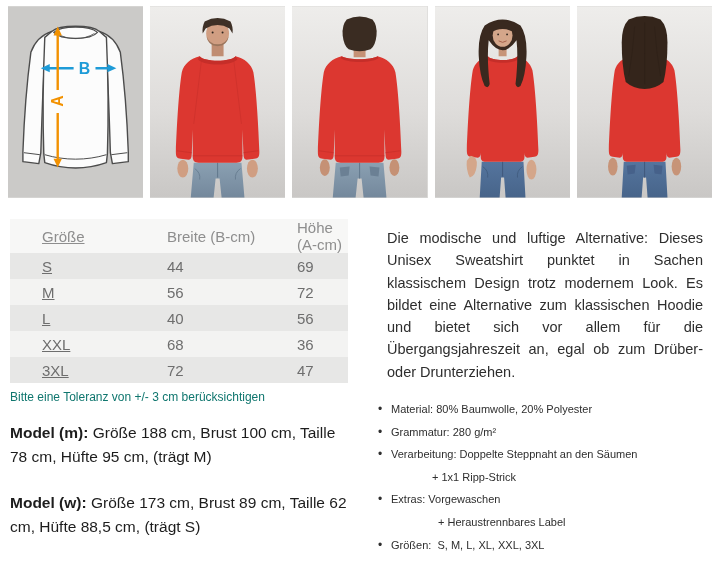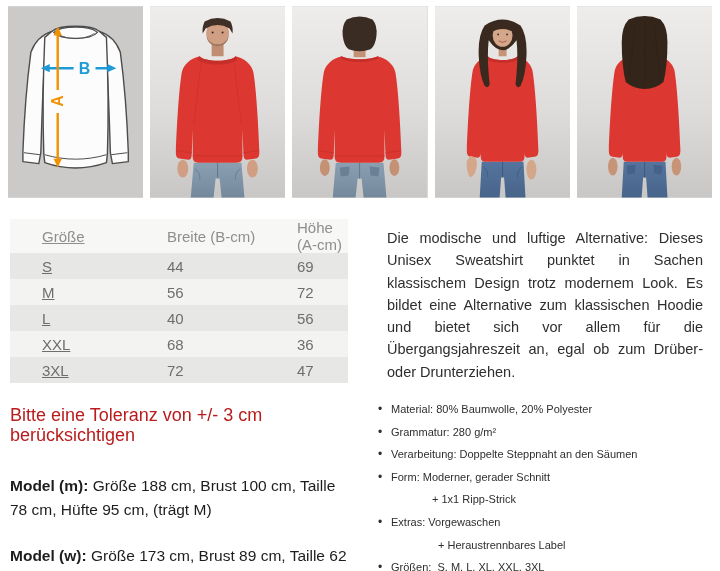--- a/index.html
+++ b/index.html
@@ -16,23 +16,23 @@
   table.size-table{border-collapse:collapse;width:100%;font-size:15px;color:#6e6e6e;table-layout:fixed;}
   table.size-table th{font-weight:400;color:#8e8e8e;text-align:left;}
   table.size-table th,table.size-table td{height:26px;padding:0;vertical-align:middle;}
   .c1{width:125px;padding-left:32px !important;text-decoration:underline;}
   .c2{width:130px;}
   .c3{width:auto;}
   thead tr{background:#f7f7f6;}
   tbody tr:nth-child(odd){background:#e7e7e6;}
   tbody tr:nth-child(even){background:#f3f3f2;}
 
-  .tolerance{margin:22px 0 0 0;font-size:18px;line-height:20px;color:#b91c1c;}
+  .tolerance{margin:4px 0 0 0;font-size:12px;line-height:20px;color:#0f766e;}
   .model-info{margin:0;font-size:15.5px;line-height:24px;color:#1d1d1d;}
-  .model-m{margin-top:29px;}
+  .model-m{margin-top:14px;}
   .model-w{margin-top:22px;}
   .model-info strong{font-weight:bold;}
 
   
   .right-col{position:absolute;top:217px;left:377px;width:336px;color:#2e2e2e;}
   .description{margin:10px;font-size:14.5px;line-height:22.3px;text-align:justify;}
   .details{margin-top:15px;font-size:11px;line-height:22.6px;}
   .detail-item{position:relative;padding-left:14px;white-space:pre-wrap;}
   .detail-item::before{content:"\2022";position:absolute;left:1px;top:0;font-size:12px;color:#2e2e2e;}
   .detail-sub{padding-left:55px;white-space:pre-wrap;}
@@ -209,21 +209,20 @@
 
     <p class="model-info model-w"><strong>Model (w):</strong><span> Größe 173 cm, Brust 89 cm, Taille 62 cm, Hüfte 88,5 cm, (trägt S)</span></p>
   </div>
 
   <div class="right-col">
     <p class="description">Die modische und luftige Alternative: Dieses Unisex Sweatshirt punktet in Sachen klassischem Design trotz modernem Look. Es bildet eine Alternative zum klassischen Hoodie und bietet sich vor allem für die Übergangsjahreszeit an, egal ob zum Drüber- oder Drunterziehen.</p>
     <div class="details">
       <div class="detail-item">Material: 80% Baumwolle, 20% Polyester</div>
       <div class="detail-item">Grammatur: 280 g/m²</div>
       <div class="detail-item">Verarbeitung: Doppelte Steppnaht an den Säumen</div>
-      <div class="detail-item">Form: Moderner, gerader Schnitt</div>
       <div class="detail-sub">+ 1x1 Ripp-Strick</div>
       <div class="detail-item">Extras: Vorgewaschen</div>
       <div class="detail-sub extras">+ Heraustrennbares Label</div>
       <div class="detail-item">Größen:  S, M, L, XL, XXL, 3XL</div>
     </div>
   </div>
 
 </div>
 
 </body></html>

